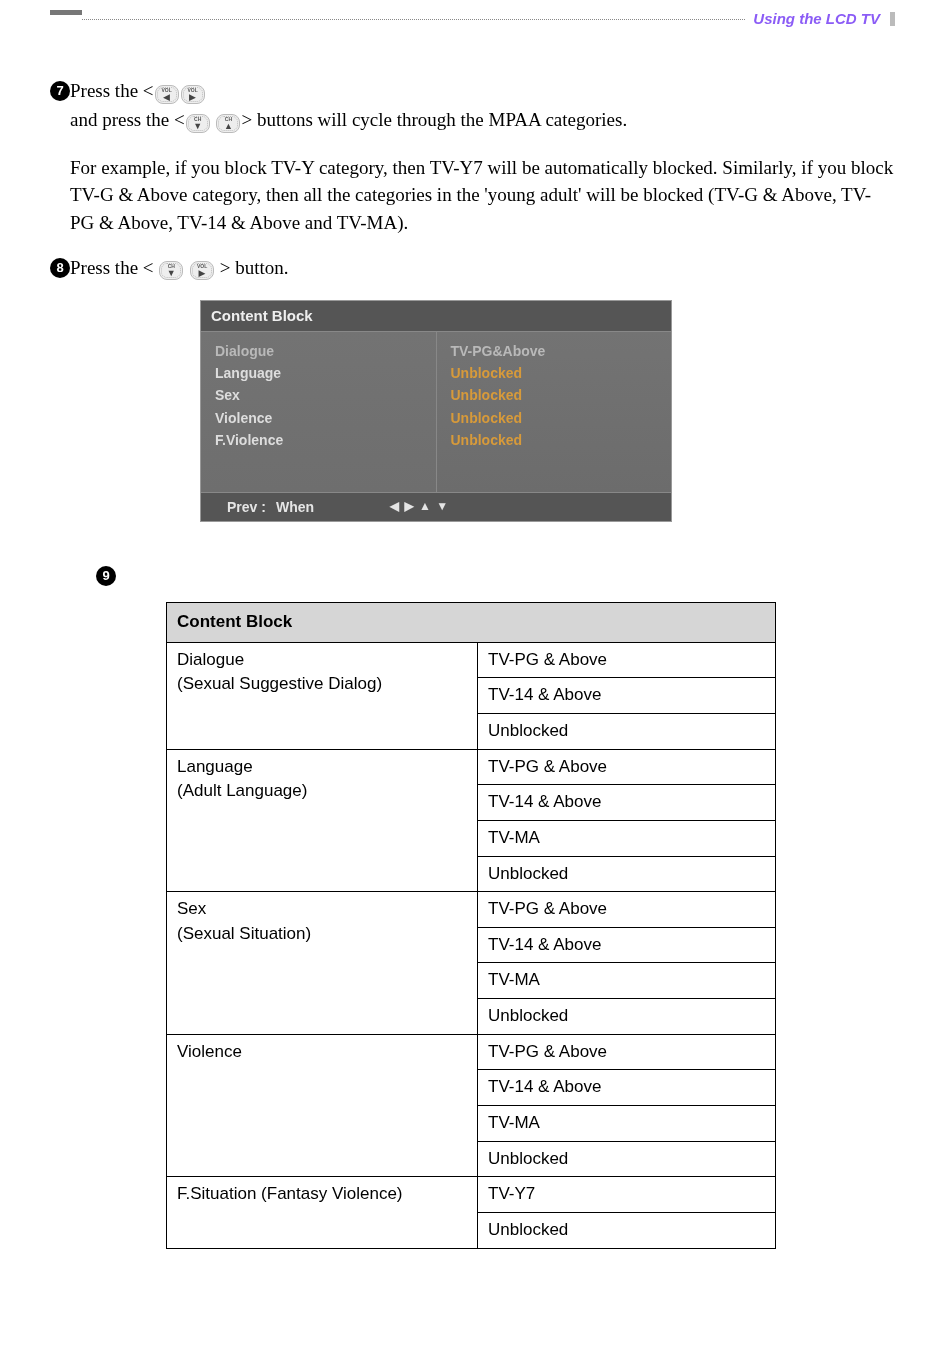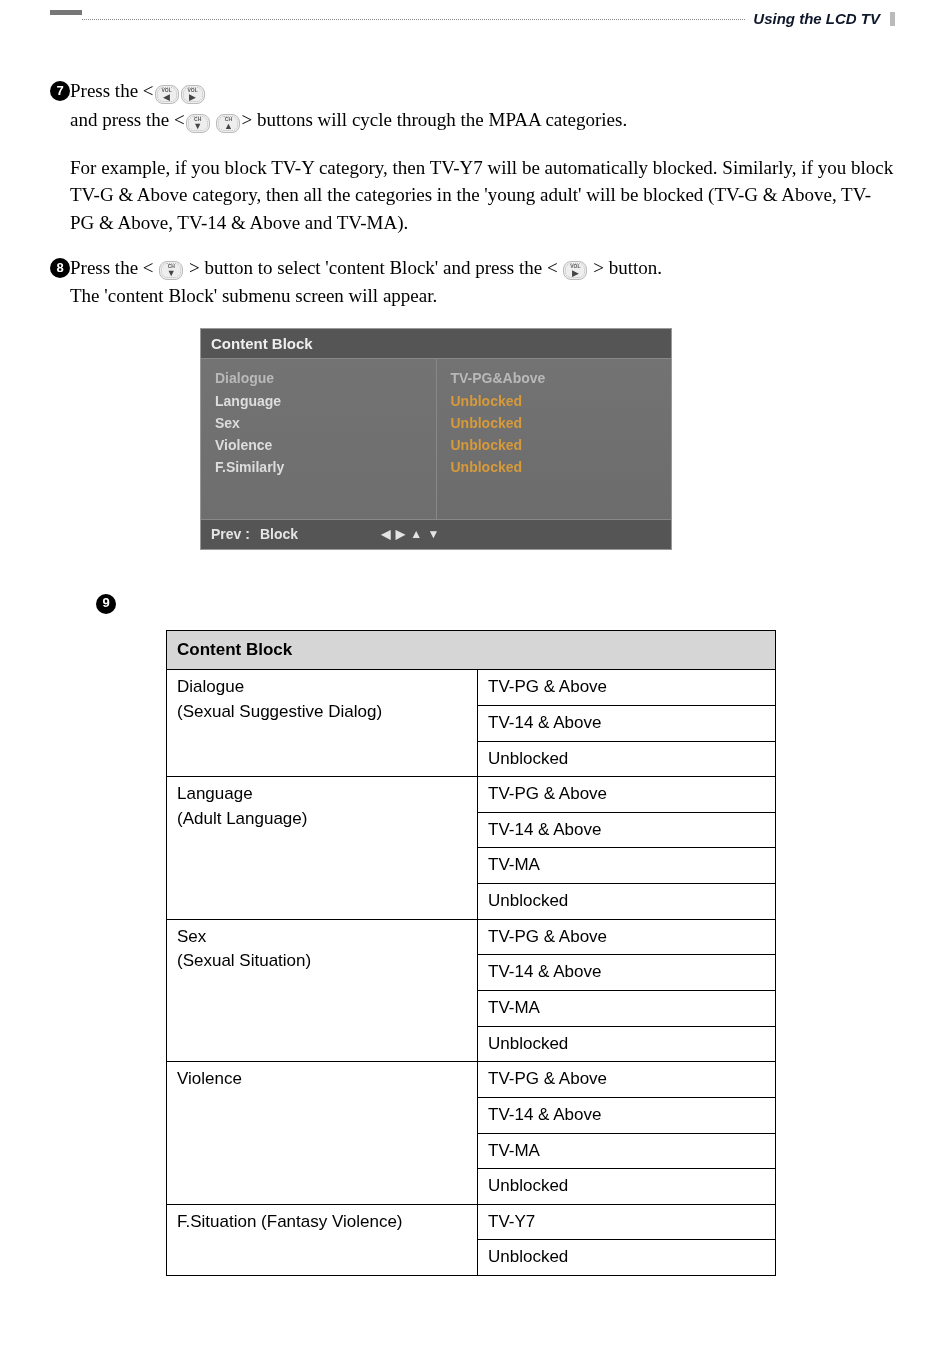--- a/index.html
+++ b/index.html
@@ -31,21 +31,21 @@
     display: flex;
     flex-direction: column;
     align-items: flex-end;
     margin-left: 8px;
   }
   .header-text {
     font-family: Arial, sans-serif;
     font-weight: bold;
     font-style: italic;
     font-size: 15px;
-    color: #0f172a;
+    color: #8b5cf6;
     white-space: nowrap;
   }
   .header-side-bar {
     width: 5px;
     height: 14px;
     background: #bbb;
     margin-left: 10px;
   }
   .top-row {
     display: flex;
@@ -152,21 +152,21 @@
   }
   .menu-col.left .highlight { color: #ddd; }
   .menu-col.right {
     background: linear-gradient(180deg,#737373,#6c6c6c);
     color: #b9b9b9;
   }
   .menu-col.right .orange { color: #d79a3a; }
   .menu-footer {
     background: #555;
     color: #e5e5e5;
-    padding: 4px 10px;
+    padding: 4px 26px;
     font-size: 14px;
     display: flex;
     align-items: center;
     gap: 10px;
     border-top: 1px solid #888;
   }
   .menu-footer .nav-arrows { font-size: 12px; letter-spacing: 1px;}
   .menu-row { padding: 1px 0; }
   .step-wrap {
     margin-left: 46px;
@@ -225,48 +225,46 @@
       </div>
     </div>
 
     <div style="height:10px;"></div>
 
     <div class="step">
       <span class="step-num">8</span>
       <div class="step-body">
         <span>Press the &lt;</span>
         <span class="btn"><span class="lbl">CH</span><span class="arrow">▼</span></span>
-        <span>&gt; button to select 'content Block' and press the &lt;</span>
         <span class="btn"><span class="lbl">VOL</span><span class="arrow">▶</span></span>
         <span>&gt; button.</span><br>
-        <span>The 'content Block' submenu screen will appear.</span>
       </div>
     </div>
 
     <div class="menu-box">
       <div class="menu-title">Content Block</div>
       <div class="menu-body">
         <div class="menu-col left">
           <div class="menu-row">Dialogue</div>
           <div class="menu-row highlight">Language</div>
           <div class="menu-row highlight">Sex</div>
           <div class="menu-row highlight">Violence</div>
-          <div class="menu-row highlight">F.Similarly</div>
+          <div class="menu-row highlight">F.Violence</div>
         </div>
         <div class="menu-col right">
           <div class="menu-row">TV-PG&amp;Above</div>
           <div class="menu-row orange">Unblocked</div>
           <div class="menu-row orange">Unblocked</div>
           <div class="menu-row orange">Unblocked</div>
           <div class="menu-row orange">Unblocked</div>
         </div>
       </div>
       <div class="menu-footer">
         <span>Prev :</span>
-        <span>Block</span>
+        <span>When</span>
         <span style="flex:.3"></span>
         <span class="nav-arrows">◀ ▶ ▲ ▼</span>
         <span style="flex:1"></span>
       </div>
     </div>
 
     <div class="step-wrap">
       <div class="step">
         <span class="step-num">9</span>
       </div>

